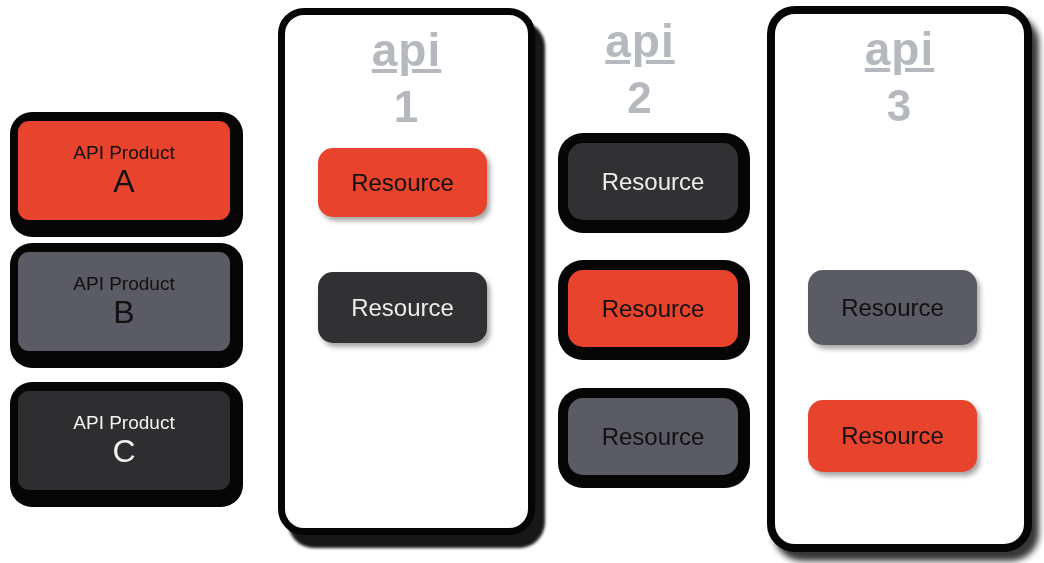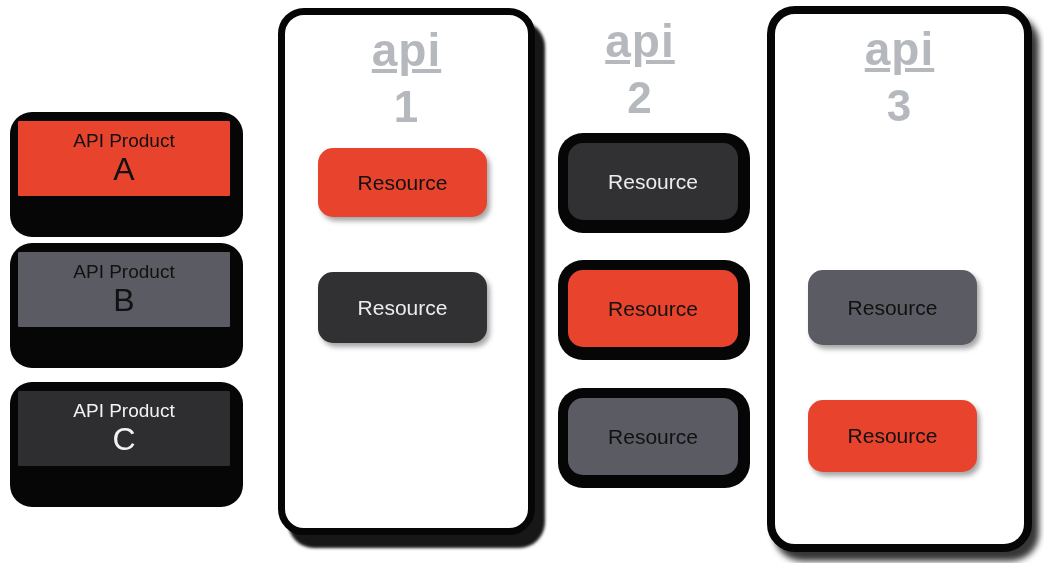--- a/index.html
+++ b/index.html
@@ -14,22 +14,22 @@
   
   .product-outer{
     position:absolute;
     width:233px;height:125px;
     background:#060606;
     border-radius:22px;
   }
   .product-inner{
     position:absolute;
     left:8px;top:9px;
-    width:212px;height:75px;
-    border-radius:1px;
+    width:212px;height:99px;
+    border-radius:11px;
     display:flex;flex-direction:column;
     align-items:center;justify-content:center;
     line-height:1.05;
   }
   .product-a{left:10px;top:112px;}
   .product-b{left:10px;top:243px;}
   .product-c{left:10px;top:382px;}
   .product-title{font-size:19px;}
   .product-letter{font-size:32px;margin-top:2px;}
   .bg-orange{background:#E8432C;color:#111111;}
@@ -65,21 +65,21 @@
   .api2-label{
     position:absolute;left:560px;top:18px;width:160px;
     text-align:center;color:#B5B8BD;font-weight:bold;
     letter-spacing:1px;line-height:1.0;
   }
 
   
   .resource{
     display:flex;align-items:center;justify-content:center;
     border-radius:15px;
-    font-size:21px;
+    font-size:24px;
   }
   .res-abs{position:absolute;}
   .res-shadow{box-shadow:3px 4px 5px rgba(0,0,0,0.35);}
   .res-text-light{color:#ECECEC;}
   .res-text-dark{color:#111111;}
   .res-dark-bg{background:#313133;}
   .res-orange-bg{background:#E8432C;}
   .res-gray-bg{background:#5B5B63;}
 
   

